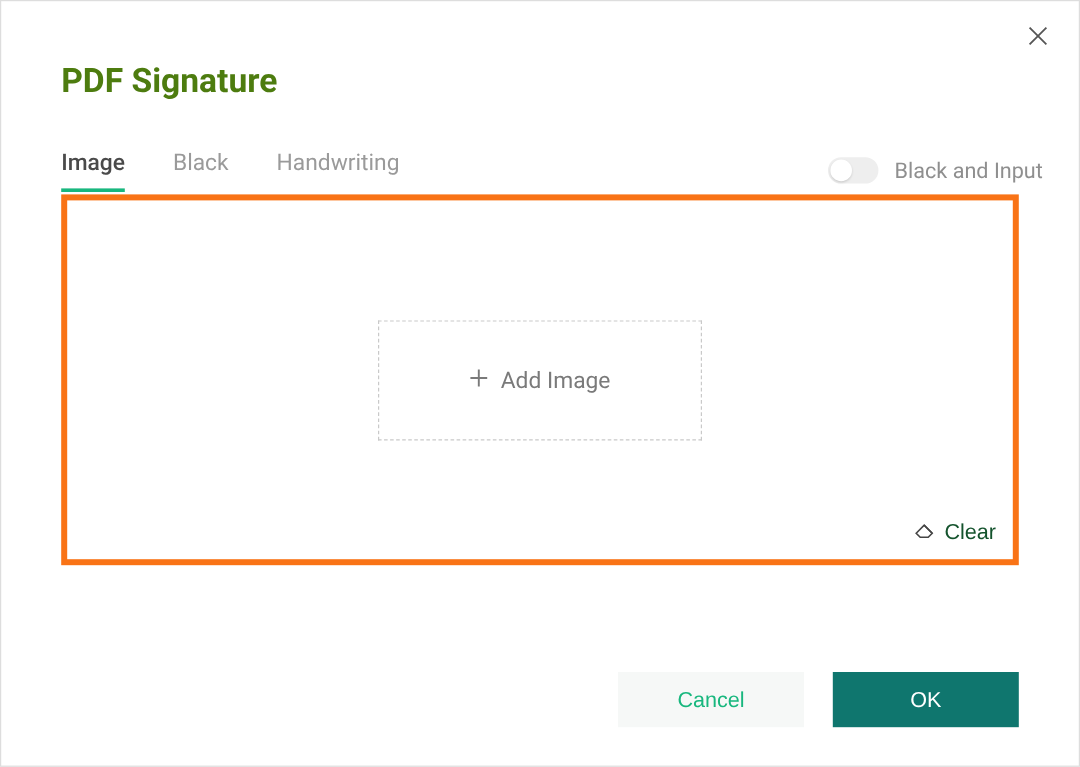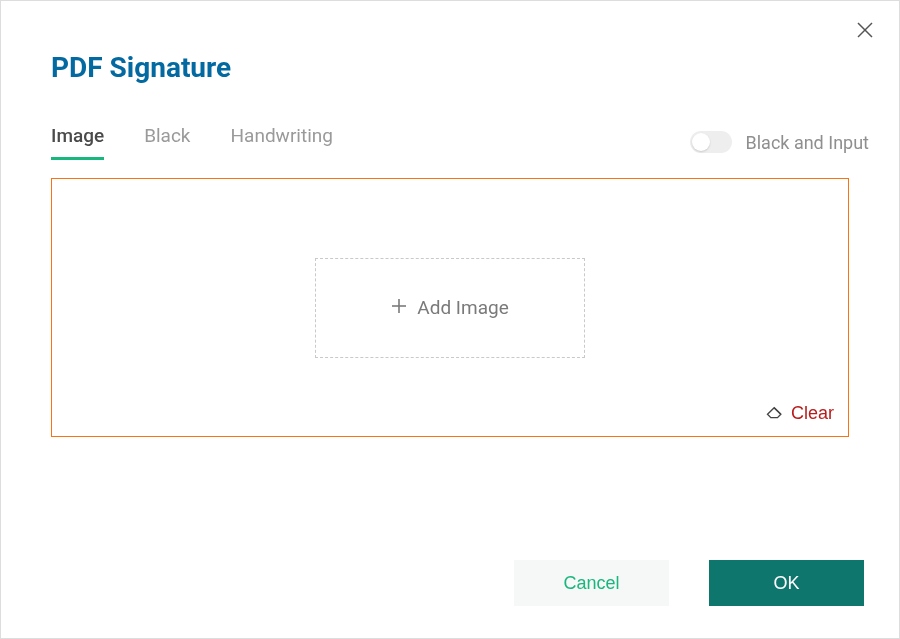--- a/index.html
+++ b/index.html
@@ -32,21 +32,21 @@
     }
     .close-btn svg {
       width: 18px;
       height: 18px;
       stroke: #555;
       stroke-width: 1.5;
     }
     .title {
       font-size: 28px;
       font-weight: 700;
-      color: #0369a1;
+      color: #4d7c0f;
       padding: 50px 0 0 50px;
     }
     .tab-row {
       display: flex;
       align-items: center;
       padding: 40px 30px 0 50px;
     }
     .tabs {
       display: flex;
       gap: 40px;
@@ -88,23 +88,23 @@
       height: 18px;
       background: #fff;
       border-radius: 50%;
       box-shadow: 0 1px 2px rgba(0,0,0,0.15);
     }
     .bw-label {
       font-size: 18px;
       color: #8f8f8f;
     }
     .canvas-area {
-      margin: 18px 50px 0 50px;
-      border: 1px solid #f97316;
-      height: 259px;
+      margin: 2px 50px 0 50px;
+      border: 5px solid #f97316;
+      height: 309px;
       position: relative;
       display: flex;
       align-items: center;
       justify-content: center;
     }
     .add-image-box {
       border: 1.5px dashed #c9c9c9;
       width: 270px;
       height: 100px;
       display: flex;
@@ -121,39 +121,39 @@
       stroke: #7a7a7a;
       stroke-width: 1.6;
     }
     .clear-btn {
       position: absolute;
       right: 14px;
       bottom: 10px;
       display: flex;
       align-items: center;
       gap: 6px;
-      color: #b91c1c;
+      color: #14532d;
       font-size: 18px;
       cursor: pointer;
       background: transparent;
       border: none;
     }
     .eraser-icon svg {
       width: 20px;
       height: 20px;
       stroke: #454545;
       stroke-width: 1.6;
       fill: none;
     }
     .footer {
       position: absolute;
       bottom: 32px;
-      right: 35px;
-      display: flex;
-      gap: 40px;
+      right: 50px;
+      display: flex;
+      gap: 24px;
     }
     .btn {
       width: 155px;
       height: 46px;
       display: flex;
       align-items: center;
       justify-content: center;
       font-size: 18px;
       cursor: pointer;
       border: none;

